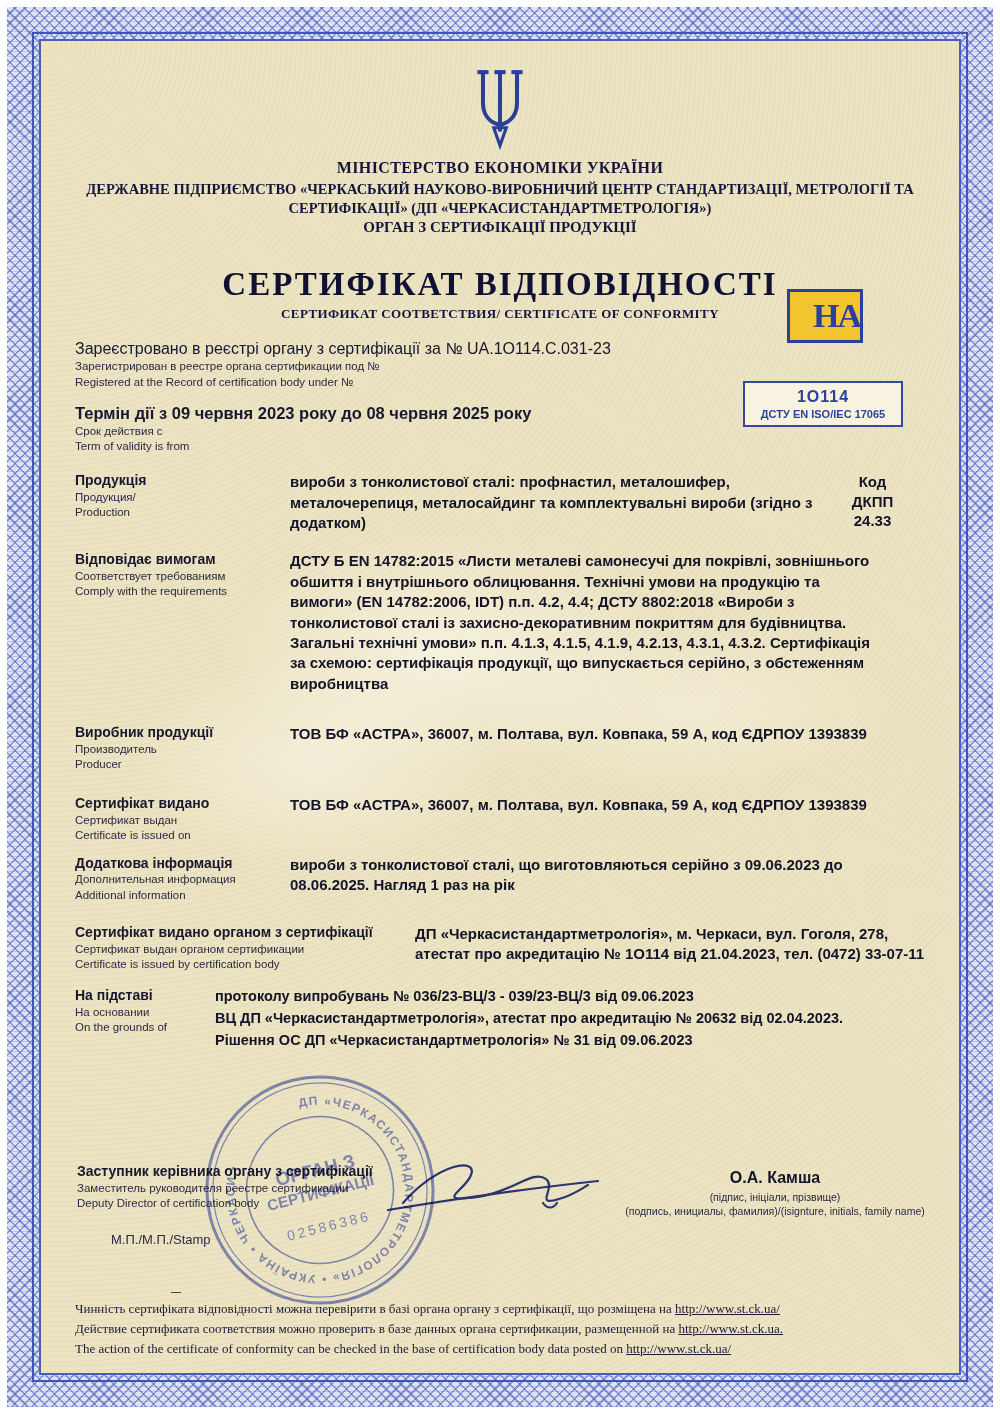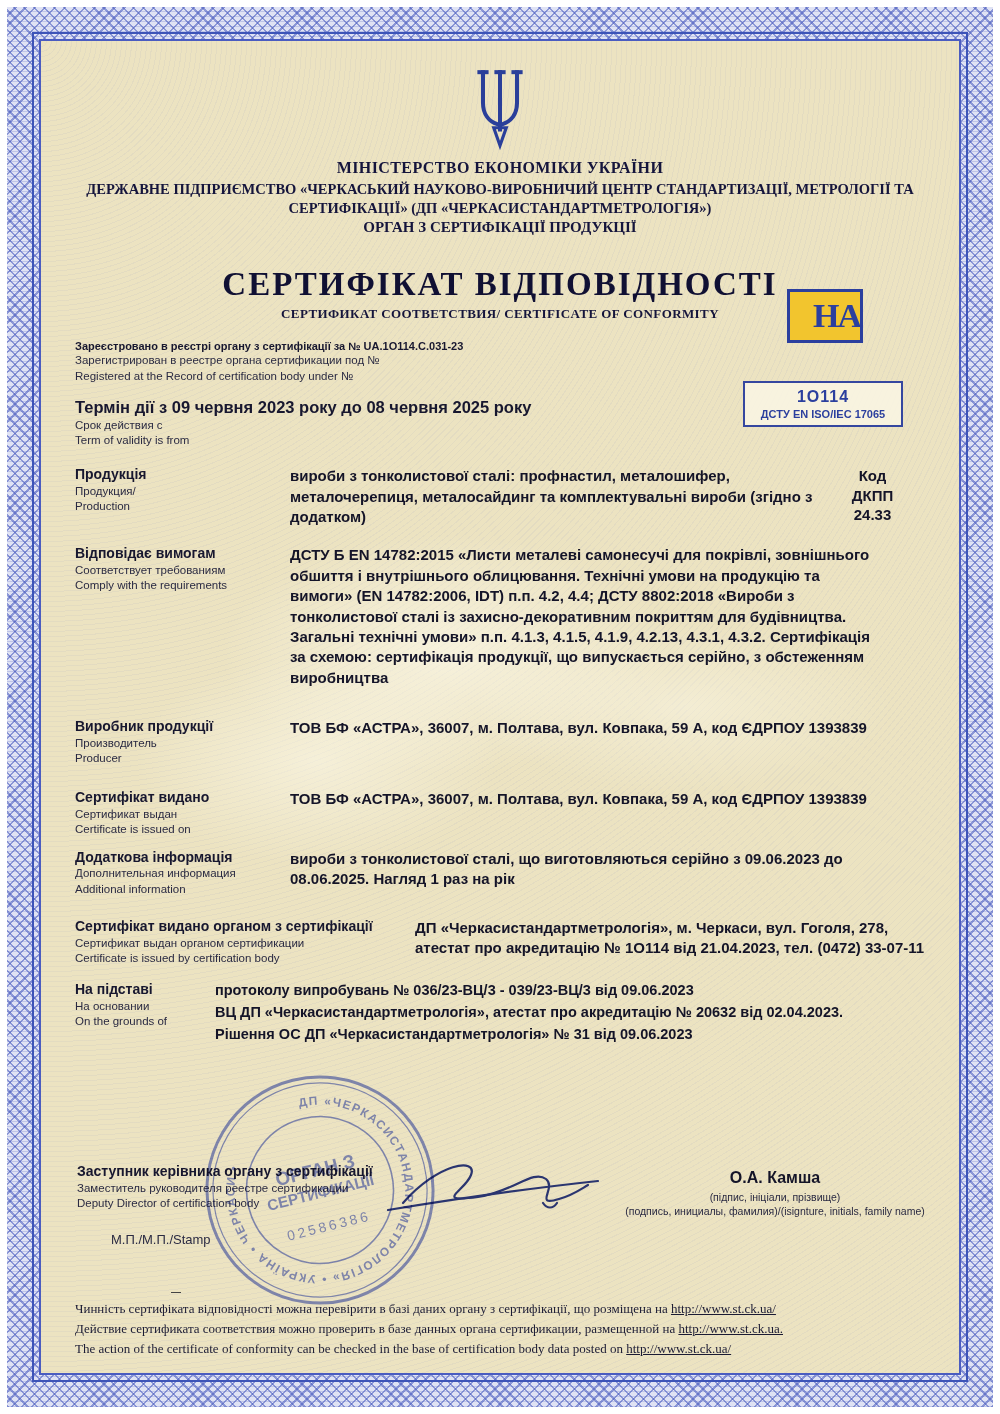--- a/index.html
+++ b/index.html
@@ -54,21 +54,21 @@
   .accr-box {
     position: absolute; top: 340px; right: 56px;
     width: 160px; border: 2px solid #35479f;
     background: rgba(250,246,228,.85);
     text-align: center; padding: 5px 12px; color: #2b3f9e;
   }
   .accr-number { font-weight: bold; font-size: 16px; letter-spacing: 1px; }
   .accr-standard { font-size: 11px; font-weight: bold; margin-top: 2px; }
 
   .reg-block { margin-top: 18px; max-width: 620px; }
-  .line-bold-ua { font-weight: bold; font-size: 11px; color: #17172f; }
+  .line-bold-ua { font-weight: normal; font-size: 16px; color: #17172f; }
   .line-sub { font-size: 11.5px; color: #2a2a42; margin-top: 2px; line-height: 1.2; }
 
   .term-block { margin-top: 14px; }
   .term-ua { font-weight: bold; font-size: 16.5px; color: #17172f; }
 
   .row { display: flex; align-items: flex-start; margin-top: 18px; }
   .col-label { width: 215px; flex: 0 0 215px; }
   .lbl-ua { font-weight: bold; font-size: 14px; color: #17172f; line-height: 1.2; }
   .lbl-sub { font-size: 11.5px; color: #2a2a42; margin-top: 2px; line-height: 1.15; }
   .col-content { flex: 1 1 auto; font-weight: bold; font-size: 15px; line-height: 1.36; color: #141428; max-width: 585px; }
@@ -264,19 +264,19 @@
       <text font-size="12" letter-spacing="1.5" fill="#3a4ecb" font-family="Liberation Sans, sans-serif" font-weight="bold">
         <textPath href="#stamp-ring-path">ДП «ЧЕРКАСИСТАНДАРТМЕТРОЛОГІЯ» • УКРАЇНА • ЧЕРКАСИ •</textPath>
       </text>
       <text x="120" y="106" text-anchor="middle" font-size="19" font-weight="bold" fill="#3a4ecb" font-family="Liberation Sans, sans-serif">ОРГАН З</text>
       <text x="120" y="128" text-anchor="middle" font-size="15.5" font-weight="bold" fill="#3a4ecb" font-family="Liberation Sans, sans-serif">СЕРТИФІКАЦІЇ</text>
       <text x="120" y="162" text-anchor="middle" font-size="14" letter-spacing="3" fill="#3a4ecb" font-family="Liberation Sans, sans-serif">02586386</text>
     </svg>
 
     <div class="footer">
       <div class="hr-dash"></div>
-      <div class="foot-line"><span>Чинність сертифіката відповідності можна перевірити в базі даних органу з сертифікації, що розміщена на </span><span class="url">http://www.st.ck.ua/</span></div>
+      <div class="foot-line"><span>Чинність сертифіката відповідності можна перевірити в базі органа органу з сертифікації, що розміщена на </span><span class="url">http://www.st.ck.ua/</span></div>
       <div class="foot-line"><span>Действие сертификата соответствия можно проверить в базе данных органа сертификации, размещенной на </span><span class="url">http://www.st.ck.ua.</span></div>
       <div class="foot-line"><span>The action of the certificate of conformity can be checked in the base of certification body data posted on </span><span class="url">http://www.st.ck.ua/</span></div>
     </div>
 
   </div>
 </div>
 
 </body></html>

